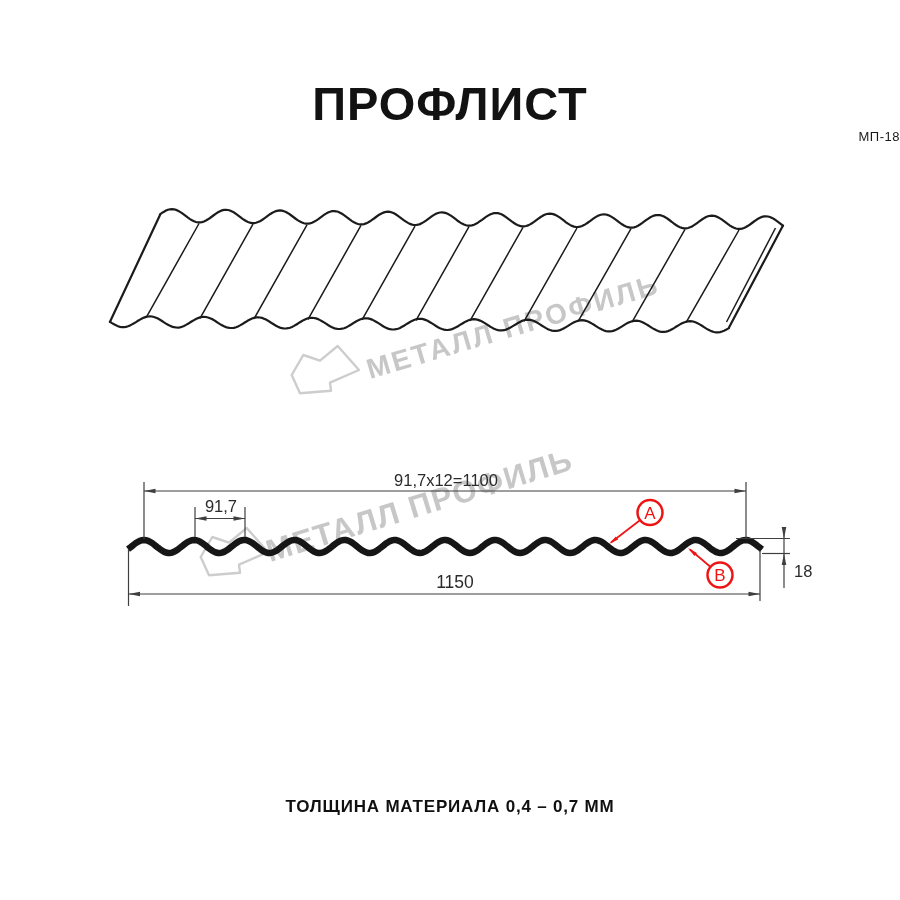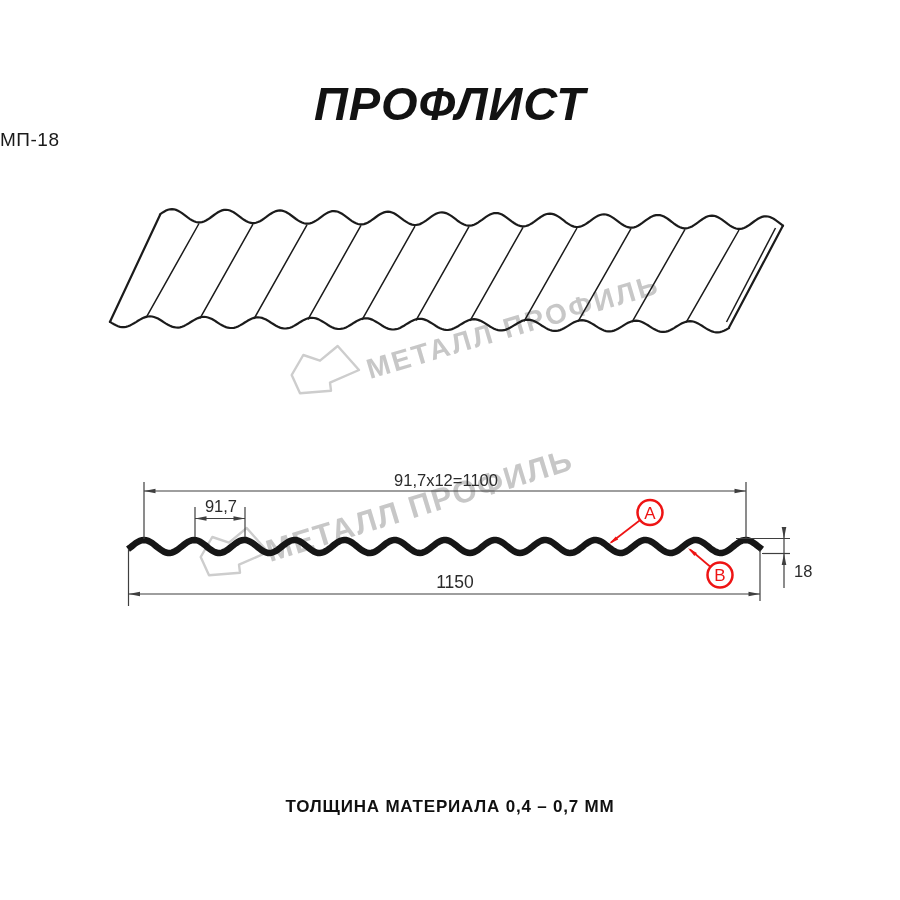--- a/index.html
+++ b/index.html
@@ -2,25 +2,25 @@
 <html><head>
 <meta charset="utf-8">
 <style>
   html,body{margin:0;padding:0;background:#ffffff;}
   .canvas{
     position:relative;width:900px;height:900px;background:#ffffff;overflow:hidden;
     font-family:"Liberation Sans",sans-serif;
   }
   .title{
     position:absolute;top:76px;left:0;width:900px;text-align:center;
-    font-size:47px;font-weight:800;letter-spacing:1px;color:#121212;font-style:italic;
+    font-size:47px;font-weight:800;letter-spacing:1px;color:#121212;
   }
   .subtitle{
-    position:absolute;top:129px;left:0;width:900px;text-align:left;
-    font-size:19px;font-weight:500;letter-spacing:0.5px;color:#1a1a1a;
+    position:absolute;top:129px;left:0;width:900px;text-align:right;
+    font-size:13px;font-weight:500;letter-spacing:0.5px;color:#1a1a1a;
   }
   .thickness{
     position:absolute;top:797px;left:0;width:900px;text-align:center;
     font-size:17px;font-weight:600;letter-spacing:0.8px;color:#101010;
   }
   svg{position:absolute;top:0;left:0;}
   .dim-line{stroke:#3f3f3f;stroke-width:1.2;fill:none;}
   .dim-text{font-family:"Liberation Sans",sans-serif;font-size:16.5px;fill:#2b2b2b;}
   .arrow{fill:#3f3f3f;stroke:none;}
   .sheet{stroke:#1b1b1b;stroke-width:2.2;fill:none;stroke-linecap:round;}

